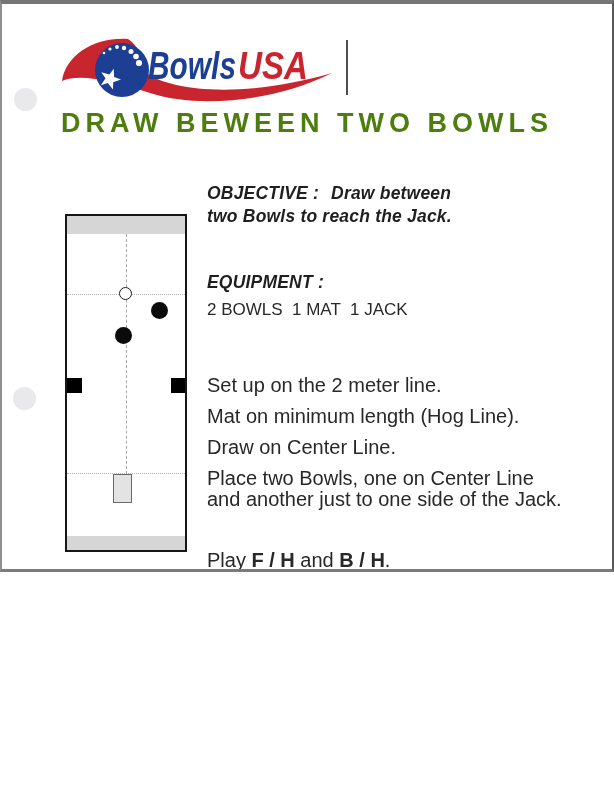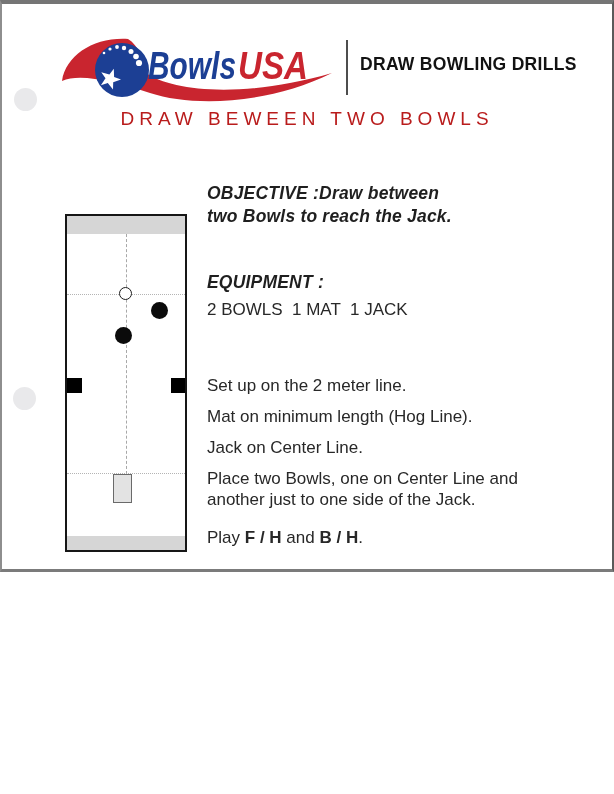--- a/index.html
+++ b/index.html
@@ -10,21 +10,21 @@
     border-right:2px solid #5a5a5a;border-bottom:3px solid #7b7b7b;
     overflow:hidden;
   }
   .punch-hole{position:absolute;width:23px;height:23px;border-radius:50%;background:#e9e9eb;}
   
   #logo-svg{position:absolute;left:40px;top:25px;width:300px;height:80px;}
   #header-divider{position:absolute;left:344px;top:36px;width:2px;height:55px;background:#4d4d4d;}
   #doc-series{position:absolute;left:358px;top:50px;width:230px;font-weight:bold;
     font-size:17.5px;letter-spacing:0.3px;color:#121212;}
   #page-title{position:absolute;left:0;top:104px;width:100%;text-align:center;
-    font-size:19px;letter-spacing:5px;color:#b91c1c;font-weight:400;}
+    font-size:27px;letter-spacing:5px;color:#4d7c0f;font-weight:700;}
   
   #rink{position:absolute;left:63px;top:210px;width:118px;height:334px;border:2px solid #161616;background:#fff;}
   .band{position:absolute;left:0;width:100%;background:#d6d6d6;}
   #ditch-top{top:0;height:18px;}
   #ditch-bottom{bottom:0;height:14px;}
   #center-line{position:absolute;left:50%;top:18px;height:240px;width:0;border-left:1.5px dashed #a8a8a8;}
   .h-dotted{position:absolute;left:0;width:100%;height:0;border-top:1.5px dotted #b4b4b4;}
   #two-meter-line{top:78px;}
   #hog-line{top:257px;}
   .bowl{position:absolute;width:17px;height:17px;border-radius:50%;background:#0b0b0b;}
@@ -32,32 +32,32 @@
   #bowl-center{left:48px;top:111px;}
   #jack{position:absolute;left:calc(50% - 7px);top:71px;width:11px;height:11px;
     border:1.5px solid #1c1c1c;border-radius:50%;background:#ffffff;}
   .rink-marker{position:absolute;top:162px;width:15px;height:15px;background:#000;}
   #marker-left{left:0;}
   #marker-right{right:0;width:14px;}
   #mat{position:absolute;left:46px;top:258px;width:17px;height:27px;background:#e3e3e3;border:1.5px solid #6a6a6a;}
   
   .heading{position:absolute;left:205px;font-weight:bold;font-style:italic;
     font-size:17.5px;color:#1f1f1f;letter-spacing:0.2px;}
-  .body-text{position:absolute;left:205px;font-size:17px;color:#282828;line-height:21px;}
+  .body-text{position:absolute;left:205px;font-size:20px;color:#282828;line-height:21px;}
   #objective-block{top:178px;width:250px;line-height:23px;}
-  #objective-heading{margin-right:0;text-align:right;}
+  #objective-heading{margin-right:12px;text-align:right;}
   #equipment-heading{top:268px;}
   #equipment-items{top:295px;font-size:17px;white-space:pre;}
   #procedure-heading{top:337px;}
   #step-1{top:371px;}
   #step-2{top:402px;}
   #step-3{top:433px;}
   #step-4{top:464px;width:355px;}
   #step-5{top:516px;}
-  #step-6{top:523px;}
+  #step-6{top:546px;}
   .bold{font-weight:bold;}
 </style>
 </head>
 <body>
 
 <div id="page">
 
   <div class="punch-hole" style="left:12px;top:84px;"></div>
   <div class="punch-hole" style="left:11px;top:383px;"></div>
   <div class="punch-hole" style="left:10px;top:689px;"></div>
@@ -78,21 +78,20 @@
       <circle cx="82" cy="19" r="2.2"></circle>
       <circle cx="89" cy="22.5" r="2.5"></circle>
       <circle cx="94" cy="27.5" r="2.8"></circle>
       <circle cx="97" cy="34" r="3.1"></circle>
     </g>
     <text x="106" y="50" font-family="Liberation Sans, sans-serif" font-size="38" font-weight="bold" font-style="italic" fill="#1c3f94" textLength="88" lengthAdjust="spacingAndGlyphs">Bowls</text>
     <text x="196" y="50" font-family="Liberation Sans, sans-serif" font-size="38" font-weight="bold" font-style="italic" fill="#c9252f" textLength="70" lengthAdjust="spacingAndGlyphs">USA</text>
   </svg>
 
   <div id="header-divider"></div>
-  <div id="doc-series">DRAW BOWLING DRILLS</div>
   <div id="page-title">DRAW BEWEEN TWO BOWLS</div>
 
   <div id="rink">
     <div id="ditch-top" class="band"></div>
     <div id="ditch-bottom" class="band"></div>
     <div id="center-line"></div>
     <div id="two-meter-line" class="h-dotted"></div>
     <div id="hog-line" class="h-dotted"></div>
     <div id="marker-left" class="rink-marker"></div>
     <div id="marker-right" class="rink-marker"></div>
@@ -105,17 +104,17 @@
   <div id="objective-block" class="heading">
     <span id="objective-heading">OBJECTIVE :</span><span>Draw between two Bowls to reach the Jack.</span>
   </div>
 
   <div id="equipment-heading" class="heading">EQUIPMENT :</div>
   <div id="equipment-items" class="body-text">2 BOWLS  1 MAT  1 JACK</div>
 
 
   <div id="step-1" class="body-text">Set up on the 2 meter line.</div>
   <div id="step-2" class="body-text">Mat on minimum length (Hog Line).</div>
-  <div id="step-3" class="body-text">Jack on Center Line.</div>
+  <div id="step-3" class="body-text">Draw on Center Line.</div>
   <div id="step-4" class="body-text">Place two Bowls, one on Center Line and another just to one side of the Jack.</div>
   <div id="step-6" class="body-text"><span>Play </span><span class="bold">F / H</span><span> and </span><span class="bold">B / H</span><span>.</span></div>
 
 </div>
 
 </body></html>

